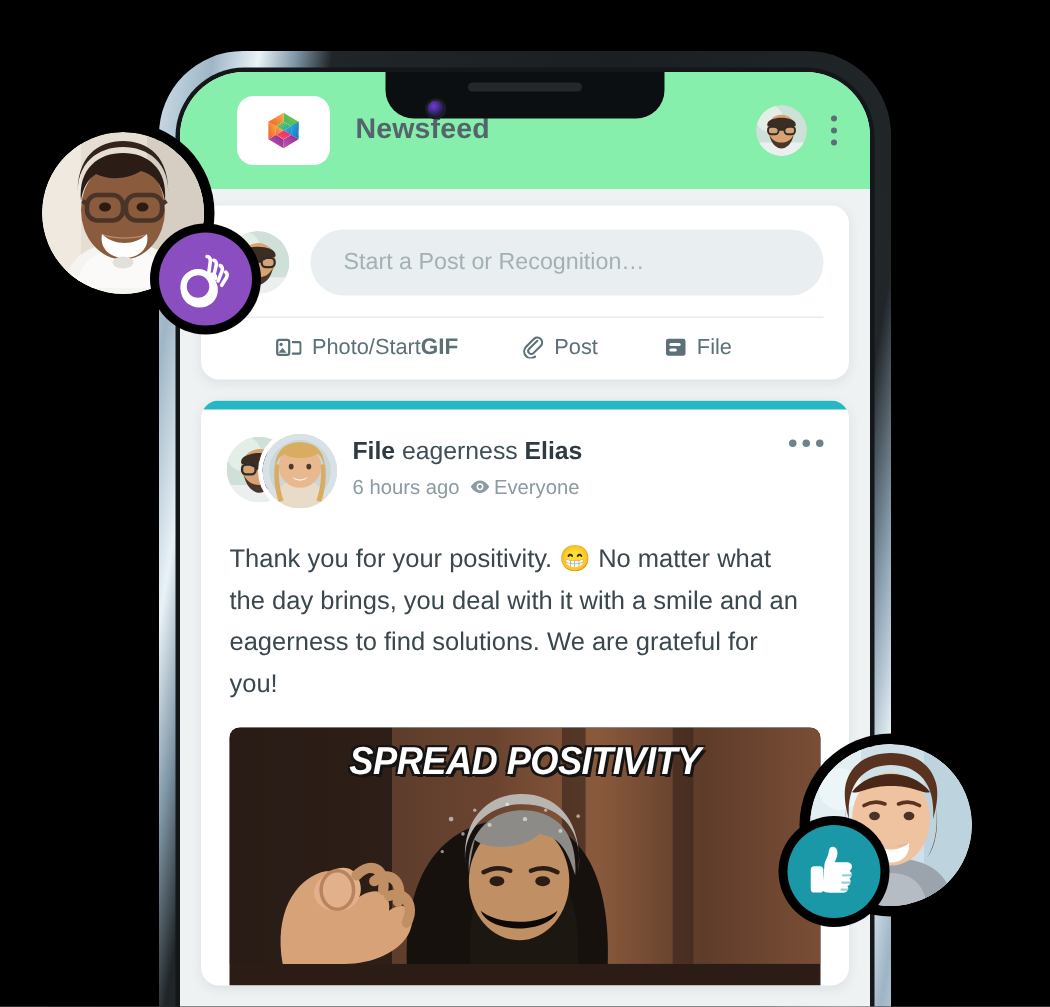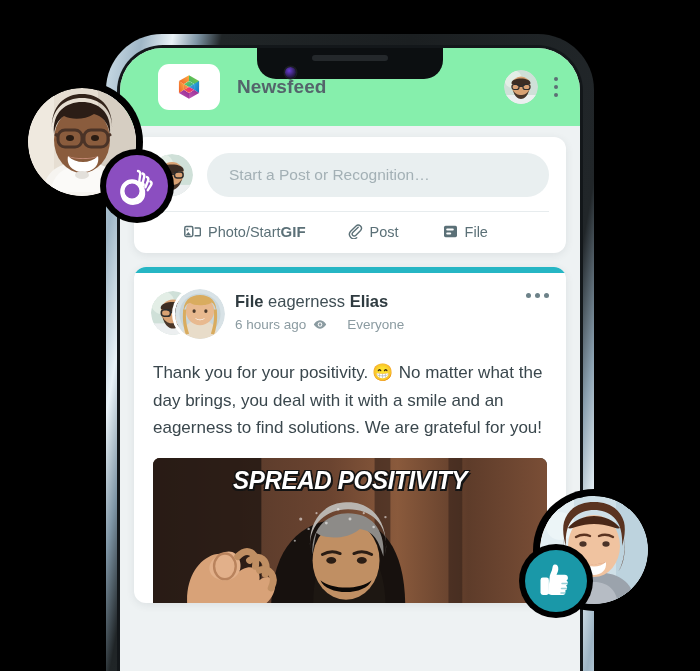--- a/index.html
+++ b/index.html
@@ -115,32 +115,32 @@
   .post-card { margin-bottom: 0; }
   .post-accent { height: 6px; background: #26b6c4; }
   .post-head { display: flex; align-items: flex-start; padding: 16px 17px 0 17px; }
   .avatar-pair { position: relative; width: 74px; height: 52px; flex: none; }
   .avatar-pair .a-back { position: absolute; left: 0; top: 2px; width: 44px; height: 44px; }
   .avatar-pair .a-front { position: absolute; left: 24px; top: 0; width: 50px; height: 50px; box-shadow: 0 0 0 3px #fff; }
   .post-meta { padding-left: 10px; padding-top: 2px; }
   .post-title { font-size: 16.5px; color: #404f55; line-height: 1.25; }
   .post-title b { font-weight: bold; color: #2f3b40; }
   .post-sub { margin-top: 5px; display: flex; align-items: center; gap: 7px; font-size: 13.5px; color: #8b9ba1; }
-  .eye-row { display: flex; align-items: center; gap: 20px; }
+  .eye-row { display: flex; align-items: center; gap: 2px; }
   .post-menu { margin-left: auto; padding-top: 4px; }
 
   .post-body {
-    padding: 18px 6px 0 19px;
+    padding: 18px 33px 0 19px;
     font-size: 17px; line-height: 1.62; color: #3a474d;
   }
   .emoji { font-size: 17px; }
   .meme {
     position: relative;
     margin: 16px 19px 0 19px;
-    height: 145px;
+    height: 172px;
     border-radius: 7px 7px 0 0;
     overflow: hidden;
     background: #2b1d15;
   }
   .meme-photo { position: absolute; inset: 0; }
   .meme-cap {
     position: absolute; top: 7px; left: 0; right: 0;
     text-align: center;
     font-family: "Liberation Sans", sans-serif;
     font-weight: bold; font-style: italic;

